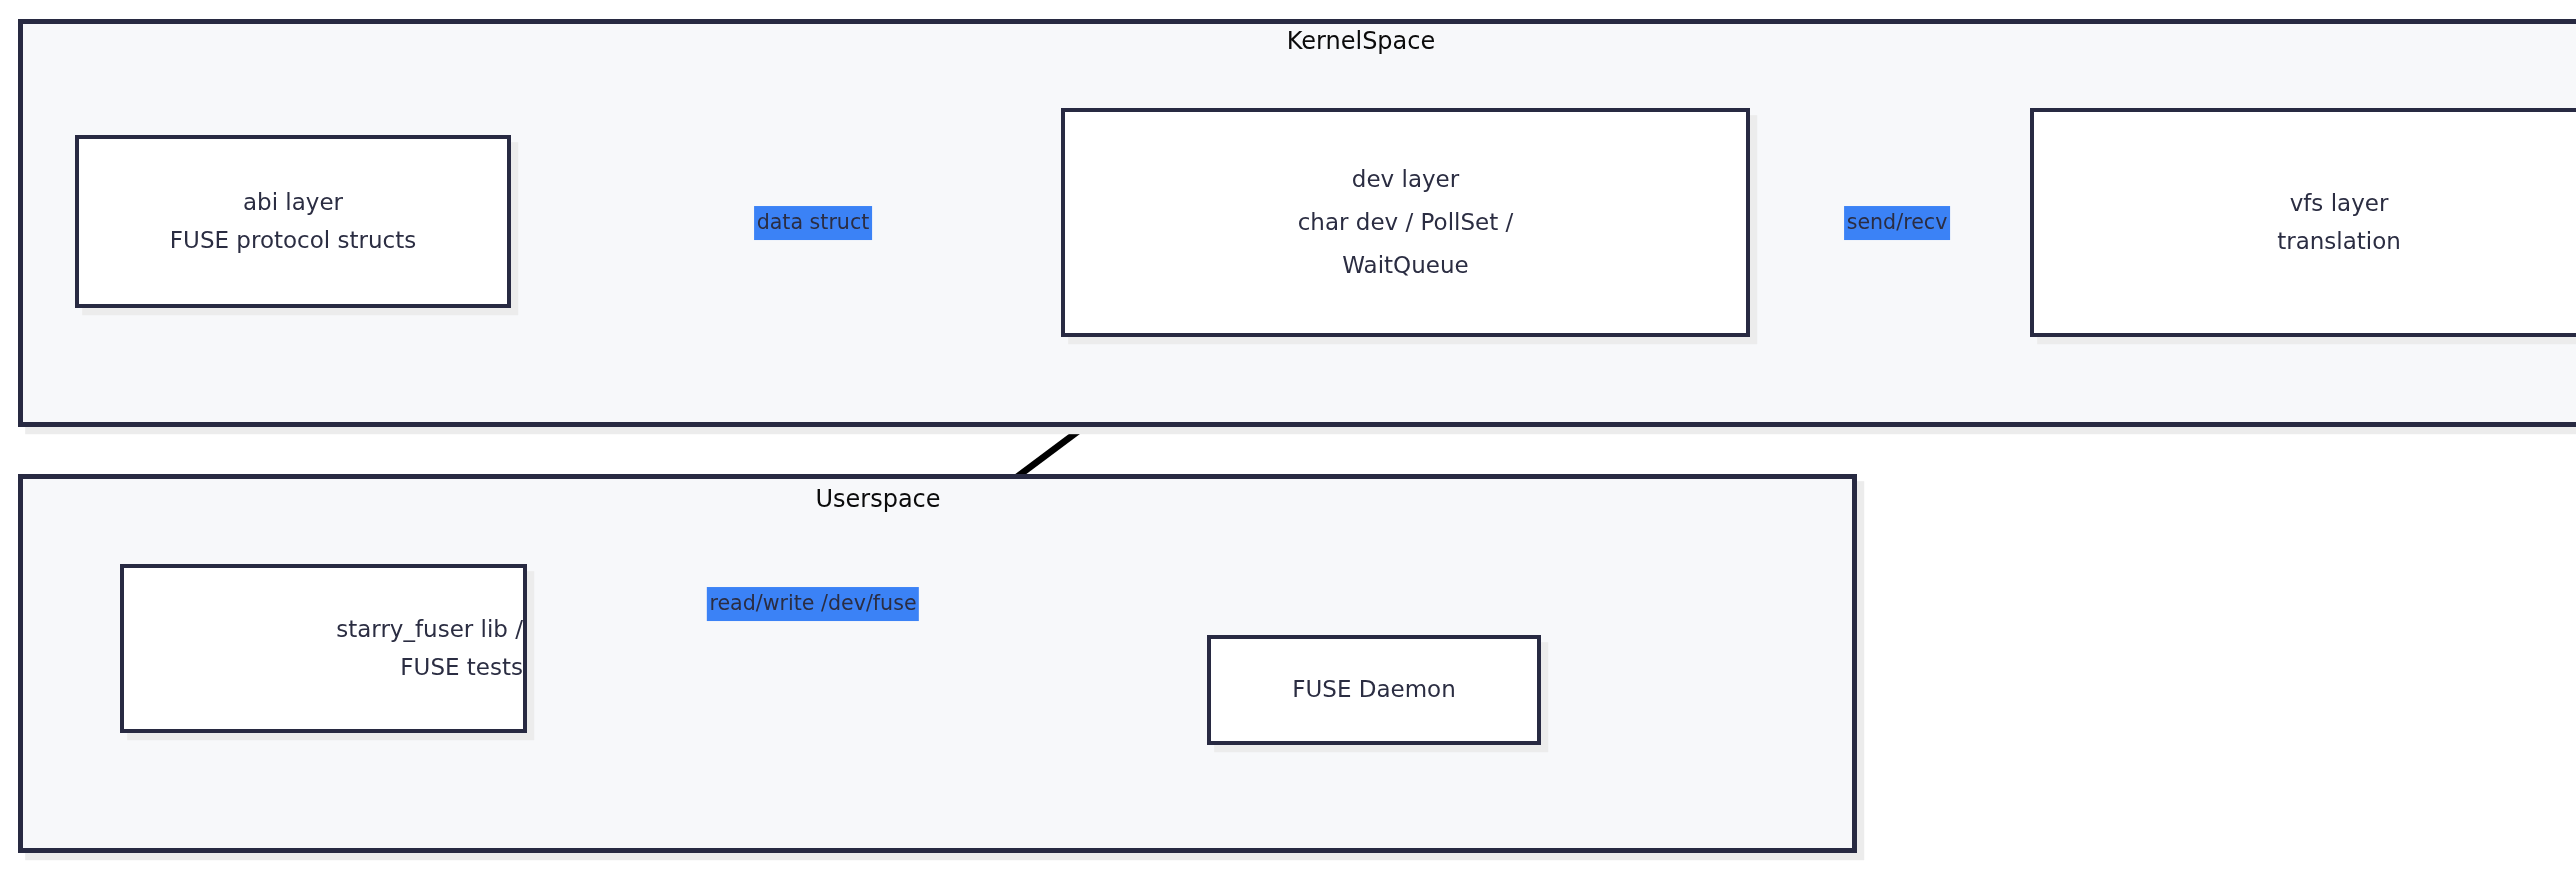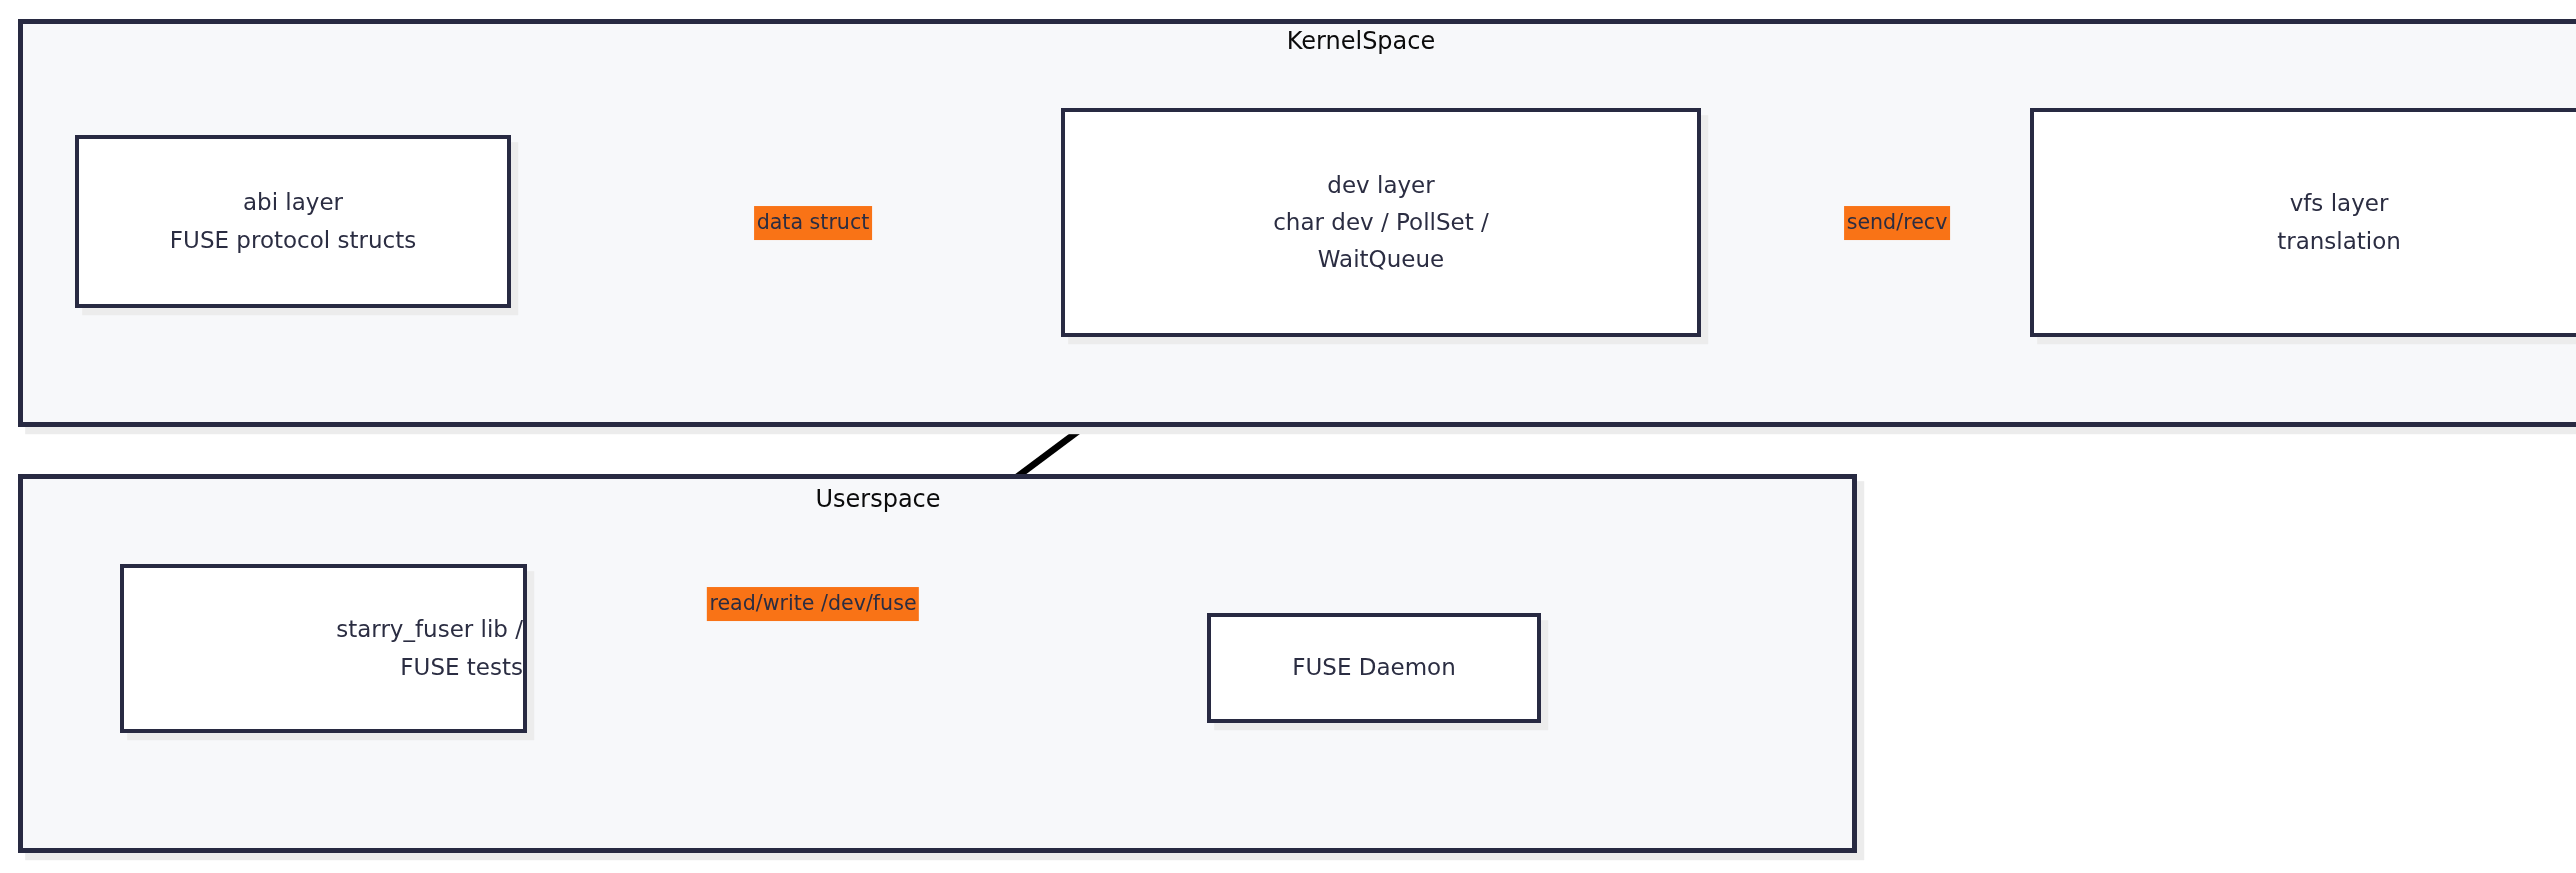--- a/index.html
+++ b/index.html
@@ -58,21 +58,21 @@
     color: #2b2d42;
     font-size: 23px;
     line-height: 1.62;
     text-align: center;
     font-family: "DejaVu Sans", sans-serif;
   }
   .node .ln { display: block; white-space: nowrap; }
   
   .edge-label {
     position: absolute;
-    background: #f97316;
+    background: #3b82f6;
     color: #2b2d42;
     font-size: 20.6px;
     line-height: 1.25;
     padding: 3.6px 2.6px 4.6px 2.6px;
     white-space: nowrap;
     transform: translate(-50%, -50%);
     font-family: "DejaVu Sans", sans-serif;
   }
 </style>
 </head>
@@ -116,37 +116,37 @@
   <div class="cluster-title" style="left:1361px; top:29px;">KernelSpace</div>
 
   <div class="cluster" style="left:18px; top:474px; width:1839px; height:379px;"></div>
   <div class="cluster-title" style="left:878px; top:487px;">Userspace</div>
 
   <div class="node" style="left:75px; top:135px; width:436px; height:173px;">
     <span class="ln">abi layer</span>
     <span class="ln">FUSE protocol structs</span>
   </div>
 
-  <div class="node" style="left:1061px; top:108px; width:640px; height:229px;">
+  <div class="node" style="left:1061px; top:108px; width:689px; height:229px;gap:6px;">
     <span class="ln">dev layer</span>
     <span class="ln">char dev / PollSet /</span>
     <span class="ln">WaitQueue</span>
   </div>
 
   <div class="node" style="left:2030px; top:108px; width:618px; height:229px;">
     <span class="ln">vfs layer</span>
     <span class="ln">translation</span>
   </div>
 
   <div class="node" style="left:120px; top:564px; width:407px; height:169px;align-items:flex-end;">
     <span class="ln">starry_fuser lib /</span>
     <span class="ln">FUSE tests</span>
   </div>
 
-  <div class="node" style="left:1207px; top:613px; width:334px; height:110px;">
+  <div class="node" style="left:1207px; top:635px; width:334px; height:110px;">
     <span class="ln">FUSE Daemon</span>
   </div>
 
   <div class="edge-label" style="left:813px; top:223px;">data struct</div>
 
   <div class="edge-label" style="left:1897px; top:223px;">send/recv</div>
 
   <div class="edge-label" style="left:813px; top:604px;">read/write /dev/fuse</div>
 
 </div>

